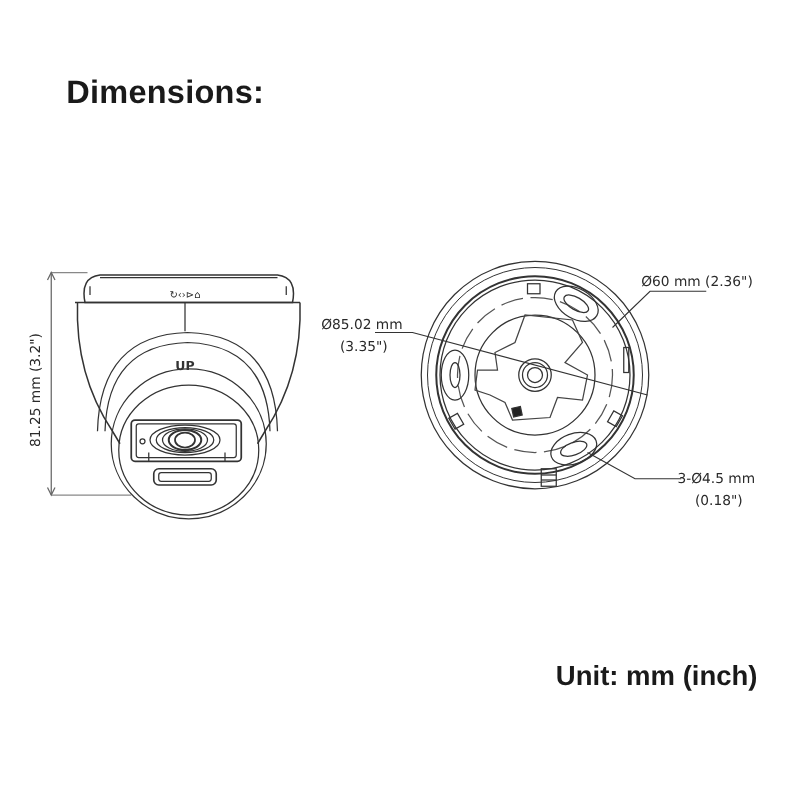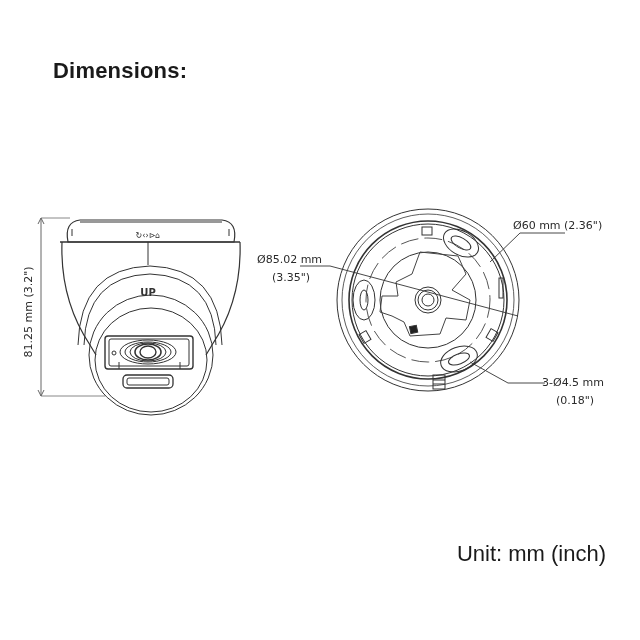--- a/index.html
+++ b/index.html
@@ -1,19 +1,19 @@
 <!DOCTYPE html>
 <html><head>
 <meta charset="utf-8">
 <style>
   html, body { margin:0; padding:0; background:#ffffff; }
   body { width:640px; height:640px; position:relative; overflow:hidden;
          font-family:"Liberation Sans", sans-serif; color:#1a1a1a; }
-  .title { position:absolute; left:53px; top:58px; font-size:22px; font-weight:bold; letter-spacing:0.2px; }
-  .unit { position:absolute; right:34px; top:541px; font-size:22px; font-weight:normal; }
+  .title { position:absolute; left:53px; top:58px; font-size:26px; font-weight:bold; letter-spacing:0.2px; }
+  .unit { position:absolute; right:34px; top:528px; font-size:22px; font-weight:bold; }
   svg.drawing { position:absolute; left:0; top:0; }
   .lbl { font-family:"DejaVu Sans", sans-serif; font-size:11px; fill:#2a2a2a; }
 </style>
 </head>
 <body>
 
 <div class="title">Dimensions:</div>
 
 <svg class="drawing" width="640" height="640" viewBox="0 0 640 640" xmlns="http://www.w3.org/2000/svg">
 

